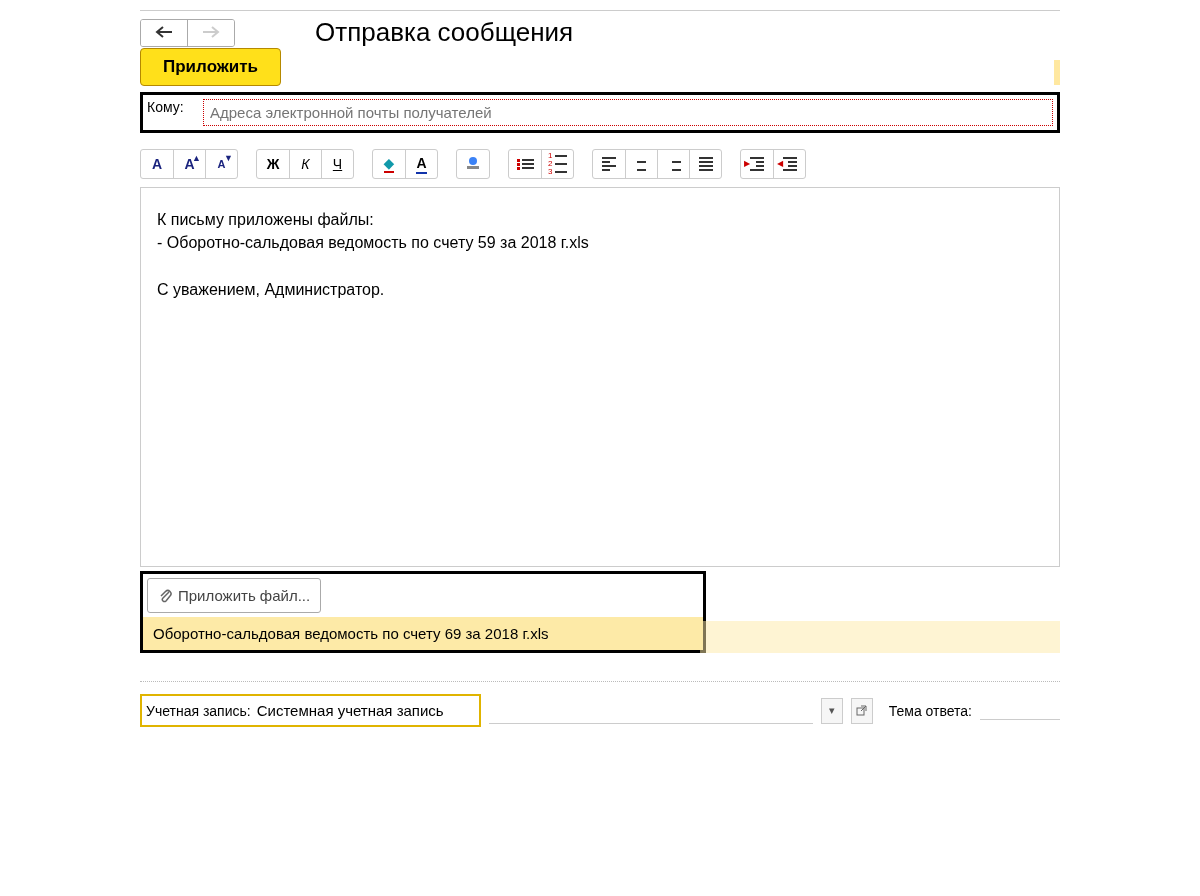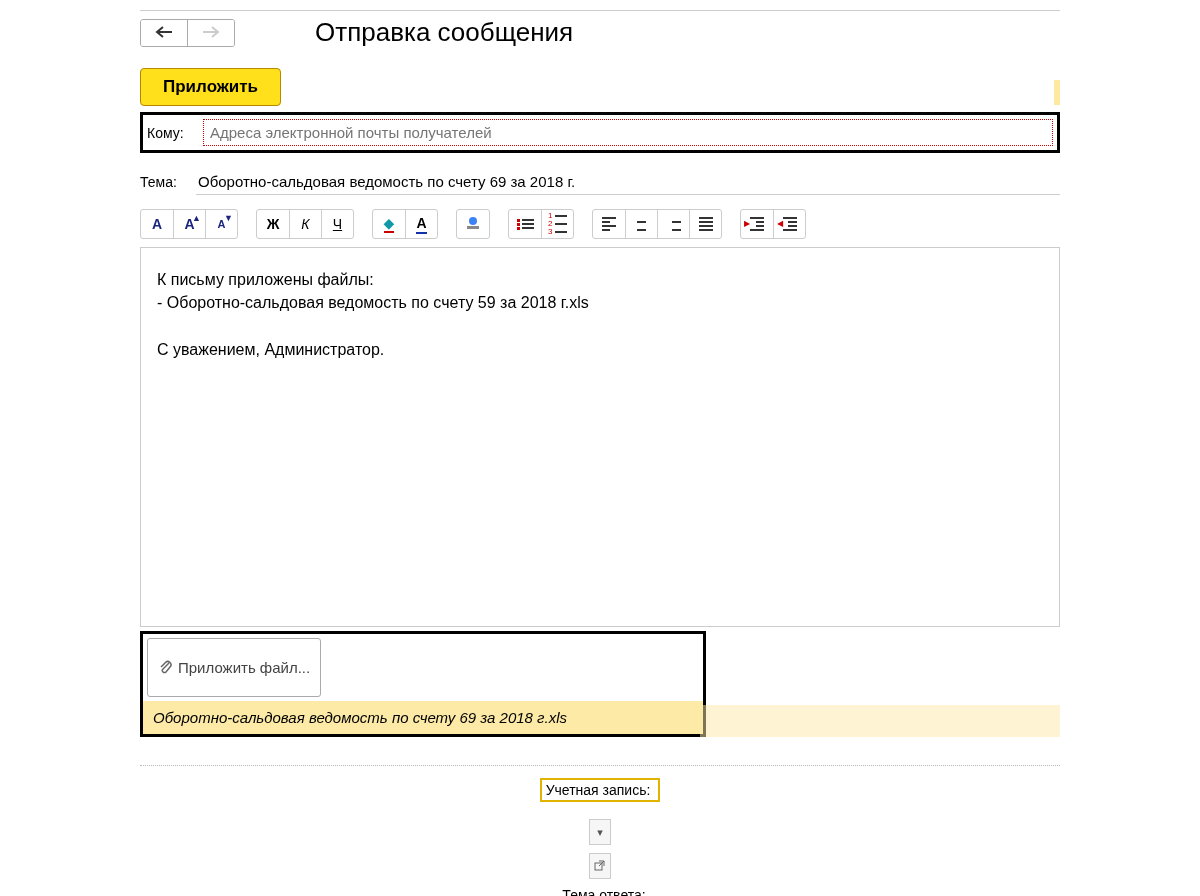--- a/index.html
+++ b/index.html
@@ -14,21 +14,20 @@
     padding: 10px 140px 20px 140px;
   }
   .top-divider {
     border-top: 1px solid #ccc;
     margin-bottom: 6px;
   }
   .title-row {
     display: flex;
     align-items: center;
     gap: 80px;
-    margin-bottom: 20px;
     text-align: center;
   }
   .nav-arrows {
     display: flex;
     border: 1px solid #aaa;
     border-radius: 3px;
     overflow: hidden;
   }
   .nav-btn {
     padding: 4px 14px;
@@ -62,21 +61,20 @@
     height: 25px;
     margin-top:12px;
     background: #fff;
     border-right: 6px solid #ffe8a0;
   }
 
   .highlight-box {
     border: 3px solid #000;
     padding: 4px 4px;
     display: flex;
-    align-items: center;
     gap: 10px;
     margin-bottom: 16px;
   }
   .field-label {
     min-width: 46px;
   }
   .to-input {
     flex: 1;
     border: 1px dotted #c00;
     outline: none;
@@ -151,57 +149,55 @@
 
   .attach-block { margin-top: 4px; }
   .attach-highlight {
     border: 3px solid #000;
     display: inline-block;
     min-width: 560px;
   }
   .attach-btn {
     border: 1px solid #aaa;
     border-radius: 3px;
-    padding: 20px 10px;
+    padding: 8px 10px;
     background:#fff;
     display:inline-flex;
-    align-items:flex-start;
+    align-items:flex-end;
     gap:6px;
     margin: 4px;
     cursor:pointer;
     color:#444;
     font-size:15px;
   }
   .attach-row-wrap {
     display:flex;
     align-items:stretch;
   }
   .attachment-item {
     background: #fdeaa7;
     padding: 8px 10px;
     font-size: 15px;
     flex: 0 0 560px;
-    font-style: italic;
   }
   .attachment-tail {
     flex:1;
     background:#fdeaa7;
     opacity:0.85;
   }
 
   .dotted-divider {
     border-top: 1px dotted #bbb;
     margin: 28px 0 12px 0;
   }
 
   .account-row {
     display:flex;
     align-items:center;
     gap:8px;
-    flex-direction:column;
   }
   .account-box {
     border: 2px solid #e0b400;
     display:flex;
     align-items:center;
     padding: 2px 4px;
   }
   .account-label { margin-right: 4px; }
   .account-input {
     border:none;
@@ -258,24 +254,20 @@
     <div class="send-right">
         <div class="send-right-yellowstrip"></div>
       </div>
   </div>
 
   <div class="highlight-box">
     <span class="field-label">Кому:</span>
     <input class="to-input" placeholder="Адреса электронной почты получателей" style="">
   </div>
 
-  <div class="subject-row">
-    <span class="field-label">Тема:</span>
-    <input class="subject-input" value="Оборотно-сальдовая ведомость по счету 69 за 2018 г." style="">
-  </div>
 
   <div class="toolbar">
     <div class="tb-group">
       <div class="tb-btn">
           <span class="tb-blueA">А</span>
         </div>
       <div class="tb-btn">
           <span class="tb-blueA">А</span>
           <span class="tb-sup">▲</span>
         </div>
@@ -425,20 +417,21 @@
   <div style="display:flex">
       <div style="width:560px"></div>
       <div class="attachment-tail" style="height:32px;margin-top:-32px;background:#fdeaa7;opacity:.5"></div>
     </div>
 
   <div class="dotted-divider"></div>
 
   <div class="account-row">
     <div class="account-box">
       <span class="account-label">Учетная запись:</span>
+      <input class="account-input" value="Системная учетная запись" style="">
     </div>
     <div style="flex:1;border-bottom:1px solid #ccc;height:26px"></div>
     <div class="mini-btn">▾</div>
     <div class="mini-btn">
       <svg width="12" height="12" viewBox="0 0 12 12">
           <rect x="1" y="3" width="7" height="7" fill="none" stroke="#666"></rect>
           <path d="M5 1 h5 v5" fill="none" stroke="#666"></path>
           <path d="M10 1 L5 6" stroke="#666"></path>
         </svg>
     </div>

